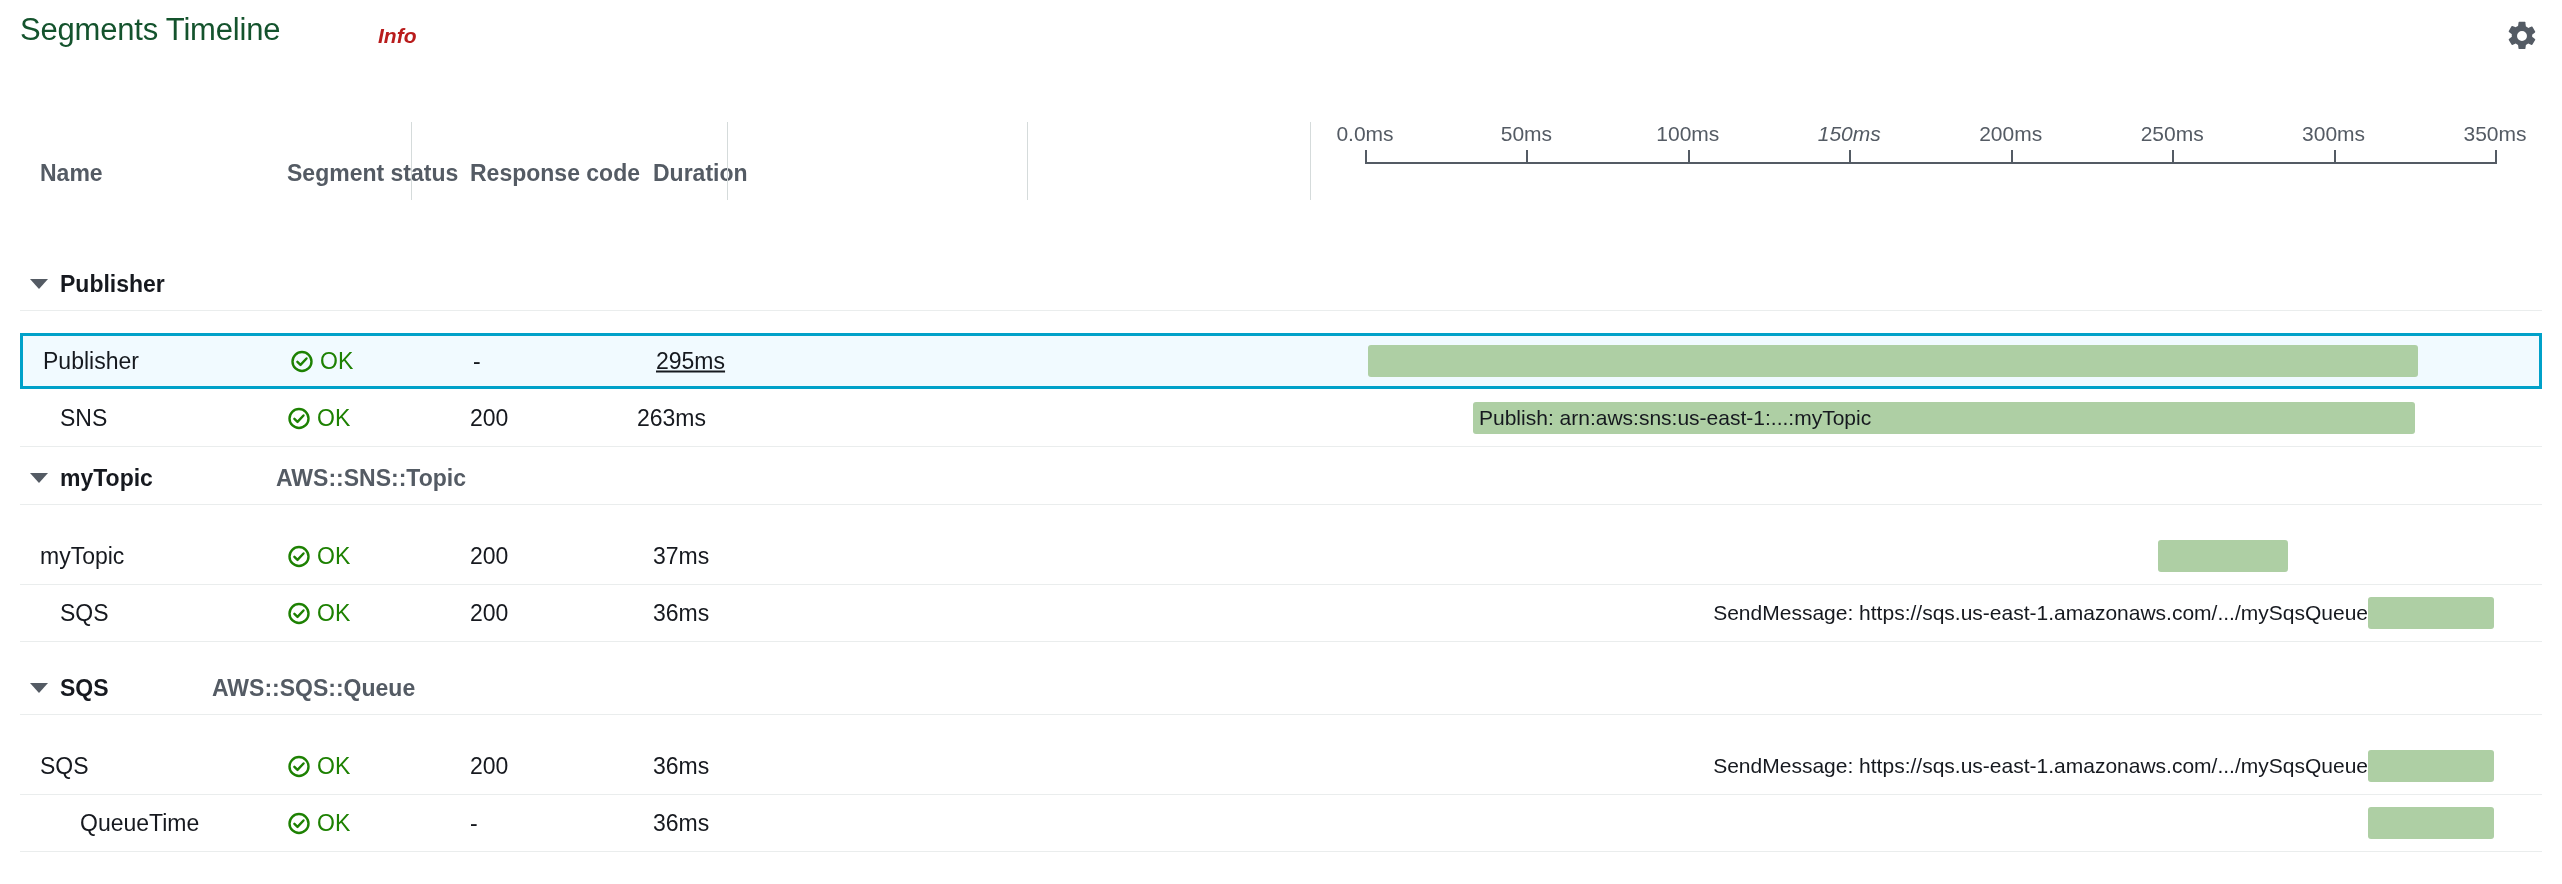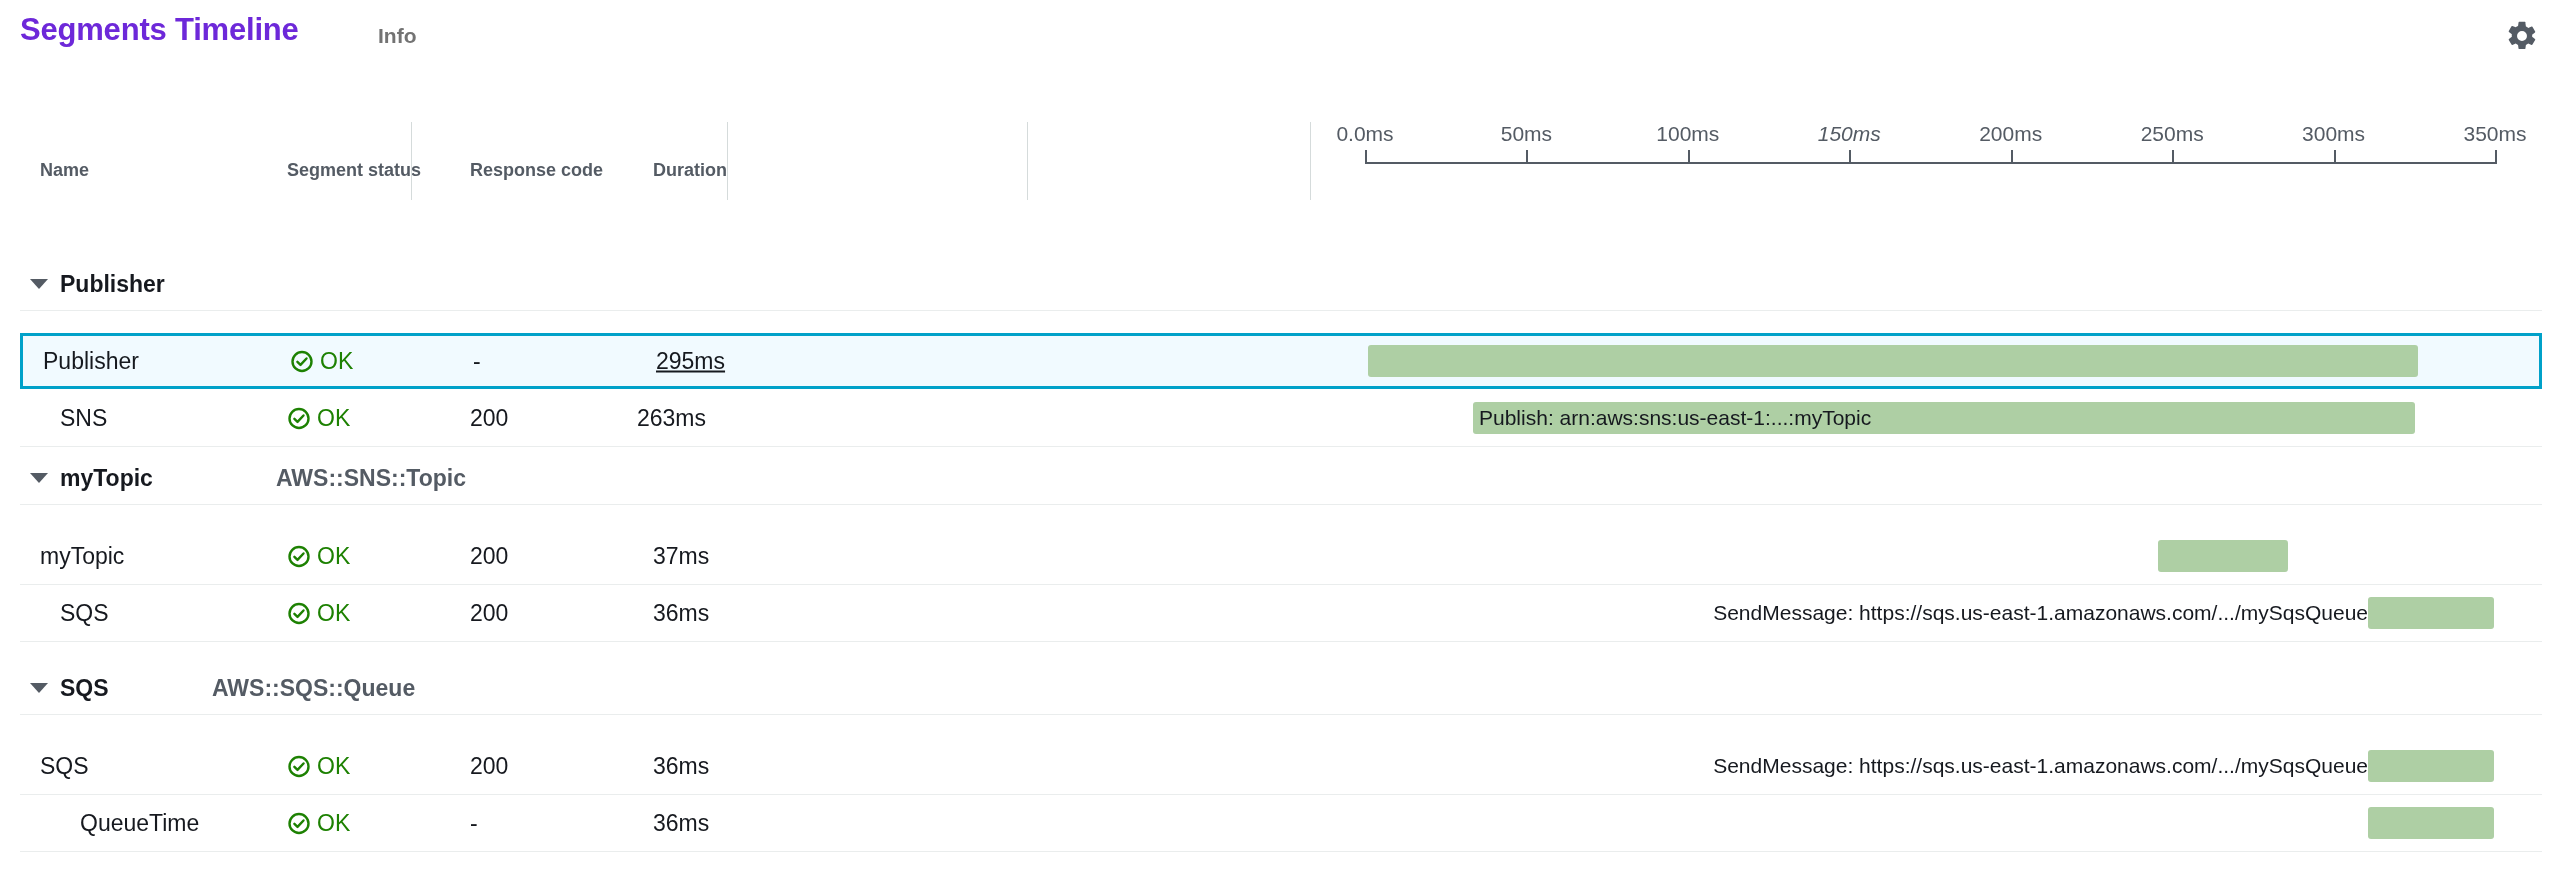--- a/index.html
+++ b/index.html
@@ -20,33 +20,34 @@
     width: 2562px;
     height: 70px;
     display: flex;
     align-items: center;
   }
   .page-title {
     position: absolute;
     left: 20px;
     top: 12px;
     font-size: 31px;
-    font-weight: bold;
-    color: #6d28d9;
+    font-weight: normal;
+    color: #14532d;
     letter-spacing: -0.2px;
   }
   .info-link {
     position: absolute;
     left: 378px;
     top: 24px;
     font-size: 21px;
     font-weight: bold;
-    color: #737373;
+    color: #b91c1c;
     cursor: pointer;
     text-decoration: none;
+    font-style: italic;
   }
   .settings-btn {
     position: absolute;
     right: 22px;
     top: 18px;
     width: 36px;
     height: 36px;
     display: flex;
     align-items: center;
     justify-content: center;
@@ -57,21 +58,21 @@
   
   .table-head {
     position: absolute;
     top: 122px;
     left: 0;
     width: 2562px;
     height: 78px;
   }
   .col-header {
     position: absolute;
-    font-size: 18px;
+    font-size: 23px;
     font-weight: bold;
     color: #545b64;
     top: 38px;
     white-space: nowrap;
   }
   .col-divider {
     position: absolute;
     top: 128px;
     width: 1px;
     height: 78px;

